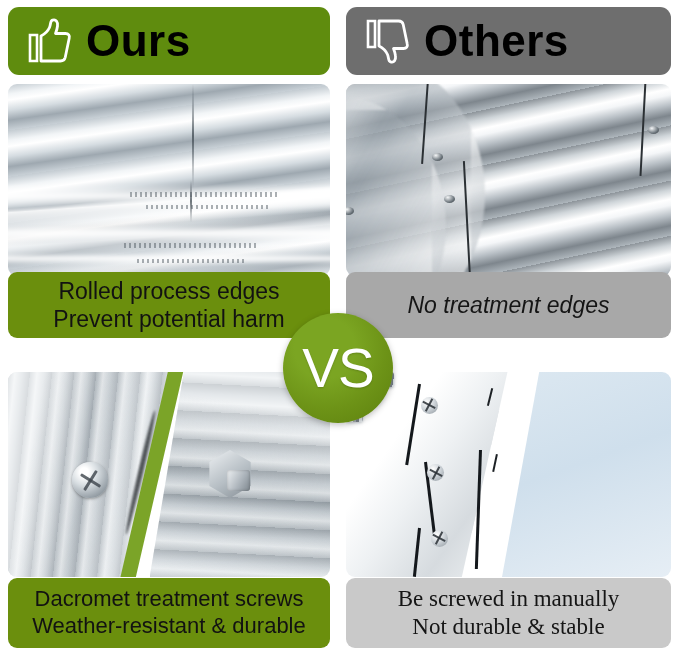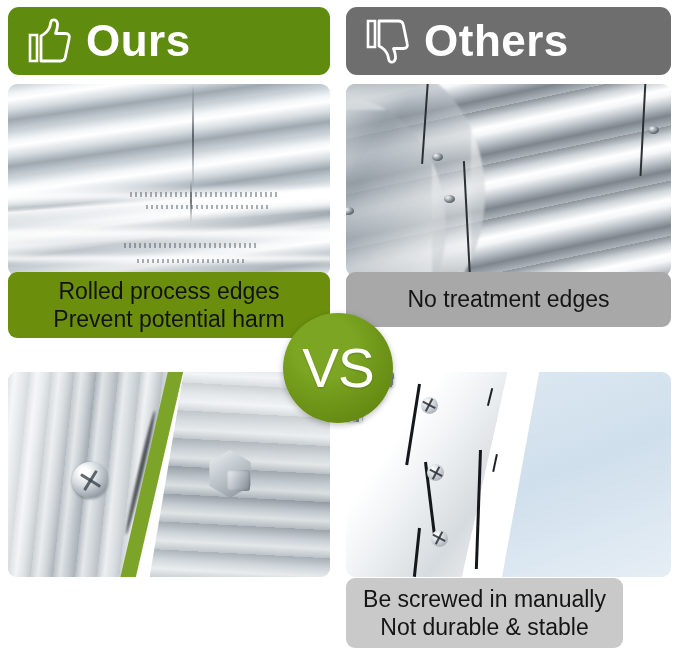--- a/index.html
+++ b/index.html
@@ -39,21 +39,21 @@
     width: 46px;
     height: 48px;
     flex: 0 0 auto;
     margin-right: 14px;
   }
   .thumb-icon svg { display: block; width: 100%; height: 100%; }
 
   .header-title {
     font-size: 44px;
     font-weight: bold;
-    color: #ffffff;
+    color: #000000;
     letter-spacing: 0.5px;
     line-height: 1;
     white-space: nowrap;
   }
 
   
   .panel {
     position: absolute;
     overflow: hidden;
     border-radius: 9px;
@@ -279,23 +279,23 @@
     flex-direction: column;
     align-items: center;
     justify-content: center;
     padding: 4px 6px;
     font-size: 23px;
     line-height: 1.22;
     color: #151515;
     white-space: nowrap;
   }
   .caption-tl { left: 8px;   top: 272px; width: 322px; height: 66px; background: #6b8f0d; }
-  .caption-tr { left: 346px; top: 272px; width: 325px; height: 55px; background: #a8a8a8; }
+  .caption-tr { left: 346px; top: 272px; width: 325px; height: 66px; background: #a8a8a8; font-style: italic; }
   .caption-bl { left: 8px;   top: 578px; width: 322px; height: 70px; background: #6b8f0d; }
-  .caption-br { left: 346px; top: 578px; width: 277px; height: 70px; background: #c9c9c9; }
+  .caption-br { left: 346px; top: 578px; width: 325px; height: 70px; background: #c9c9c9; font-family: Liberation Serif, serif; }
   .caption-bl .cap-line, .caption-tl .cap-line { color: #121212; }
 
   .cap-line { display: block; }
   .cap-tight { font-size: 22px; }
 
   
   .vs-badge {
     position: absolute;
     left: 283px;
     top: 313px;
@@ -431,20 +431,24 @@
 
   <div class="caption caption-tl">
     <span class="cap-line">Rolled process edges</span>
     <span class="cap-line">Prevent potential harm</span>
   </div>
 
   <div class="caption caption-tr">
     <span class="cap-line">No treatment edges</span>
   </div>
 
+  <div class="caption caption-bl">
+    <span class="cap-line cap-tight">Dacromet treatment screws</span>
+    <span class="cap-line cap-tight">Weather-resistant &amp; durable</span>
+  </div>
 
   <div class="caption caption-br">
     <span class="cap-line">Be screwed in manually</span>
     <span class="cap-line">Not durable &amp; stable</span>
   </div>
 
   <div class="vs-badge">
     <span class="vs-text">VS</span>
   </div>
 

